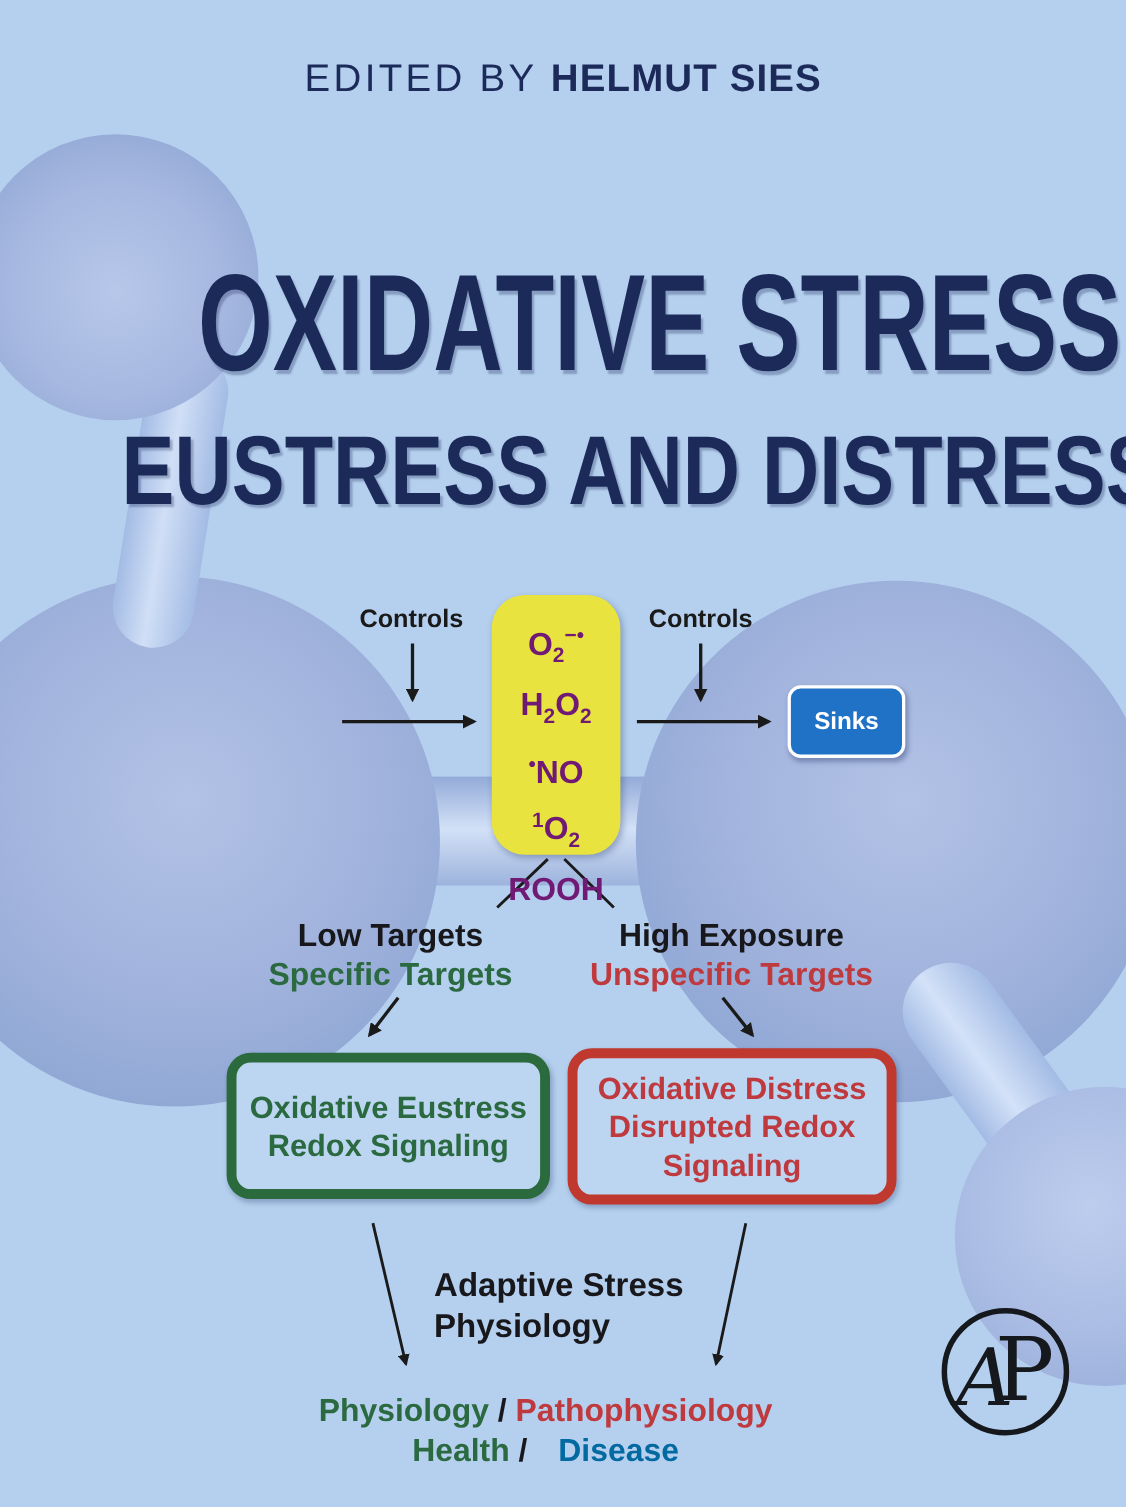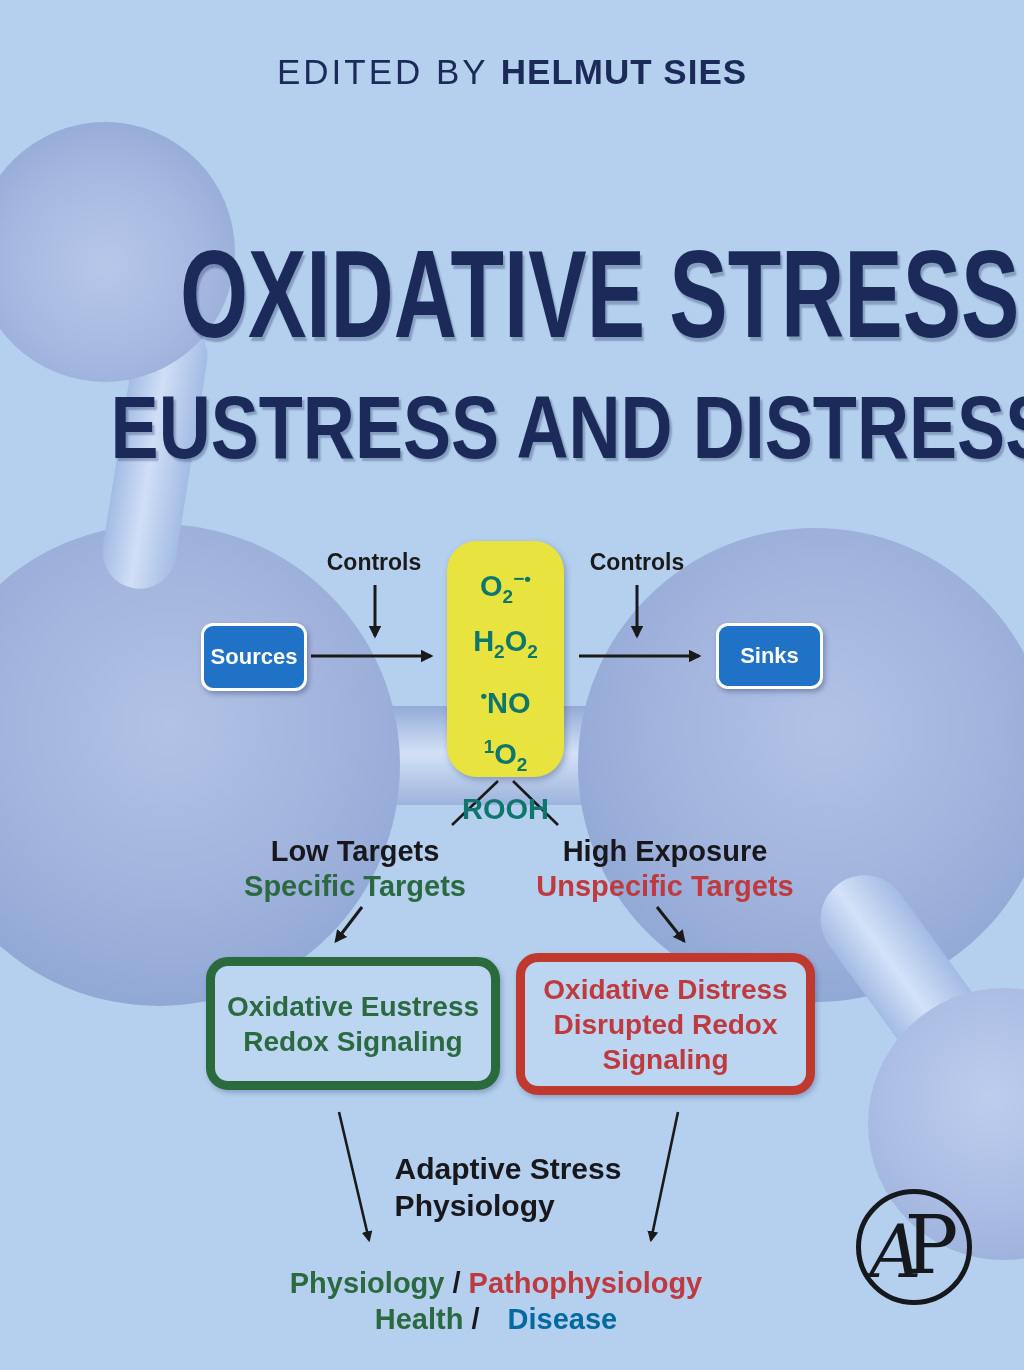--- a/index.html
+++ b/index.html
@@ -65,21 +65,21 @@
     display:flex; align-items:center; justify-content:center;
     box-shadow:2px 3px 5px rgba(40,60,110,0.40);
   }
   .sources-box { left:201px; top:623px; width:100px; height:62px; }
   .sinks-box   { left:716px; top:623px; width:101px; height:60px; }
   .yellow-box {
     left:447px; top:541px; width:117px; height:236px;
     background:#e8e33e; border-radius:30px; padding-top:16px;
     box-sizing:border-box; box-shadow:2px 3px 6px rgba(40,60,110,0.35);
   }
-  .species { text-align:center; line-height:44px; font-weight:bold; font-size:29px; color:#0f766e; white-space:nowrap; }
+  .species { text-align:center; line-height:44px; font-weight:bold; font-size:29px; color:#701a75; white-space:nowrap; }
   .species .sub { font-size:19px; vertical-align:-7px; }
   .species .sup { font-size:19px; vertical-align:11px; }
   .exposure { transform:translateX(-50%); text-align:center; font-size:29px; font-weight:bold; line-height:35px; white-space:nowrap; }
   .exposure-low  { left:355px; top:834px; }
   .exposure-high { left:665px; top:834px; }
   .exposure .l1 { color:#18181c; }
   .exposure-low .l2  { color:#2b6a40; }
   .exposure-high .l2 { color:#bf3a3e; }
   .signal-box {
     border-radius:22px; background:#bcd5f1; box-sizing:border-box;
@@ -141,21 +141,20 @@
     <line x1="513" y1="781" x2="558" y2="825" stroke="#1a1a1a" stroke-width="2.6"></line>
     <line x1="362" y1="907" x2="336" y2="941" stroke="#1a1a1a" stroke-width="3" marker-end="url(#ah)"></line>
     <line x1="657" y1="907" x2="684" y2="941" stroke="#1a1a1a" stroke-width="3" marker-end="url(#ah)"></line>
     <line x1="339" y1="1112" x2="369" y2="1240" stroke="#1a1a1a" stroke-width="2.6" marker-end="url(#ah)"></line>
     <line x1="678" y1="1112" x2="651" y2="1240" stroke="#1a1a1a" stroke-width="2.6" marker-end="url(#ah)"></line>
   </svg>
 
   <div class="layer ctrl-label ctrl-left">Controls</div>
   <div class="layer ctrl-label ctrl-right">Controls</div>
 
-  <div class="layer pill sources-box">Sources</div>
   <div class="layer pill sinks-box">Sinks</div>
 
   <div class="layer yellow-box">
     <div>
         <div class="species"><span>O</span><span class="sub">2</span><span class="sup">−•</span></div>
         <div class="species"><span>H</span><span class="sub">2</span><span>O</span><span class="sub">2</span></div>
         <div class="species"><span class="sup">•</span><span>NO</span></div>
         <div class="species"><span class="sup">1</span><span>O</span><span class="sub">2</span></div>
         <div class="species"><span>ROOH</span></div>
       </div>

